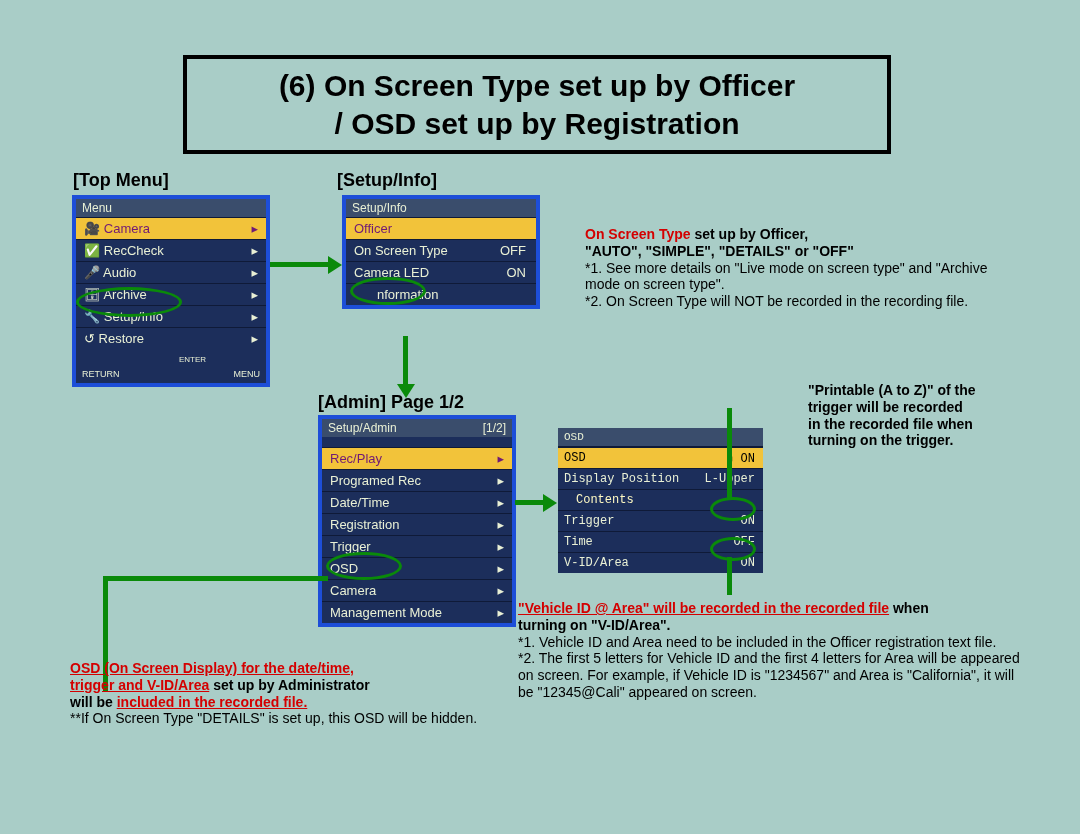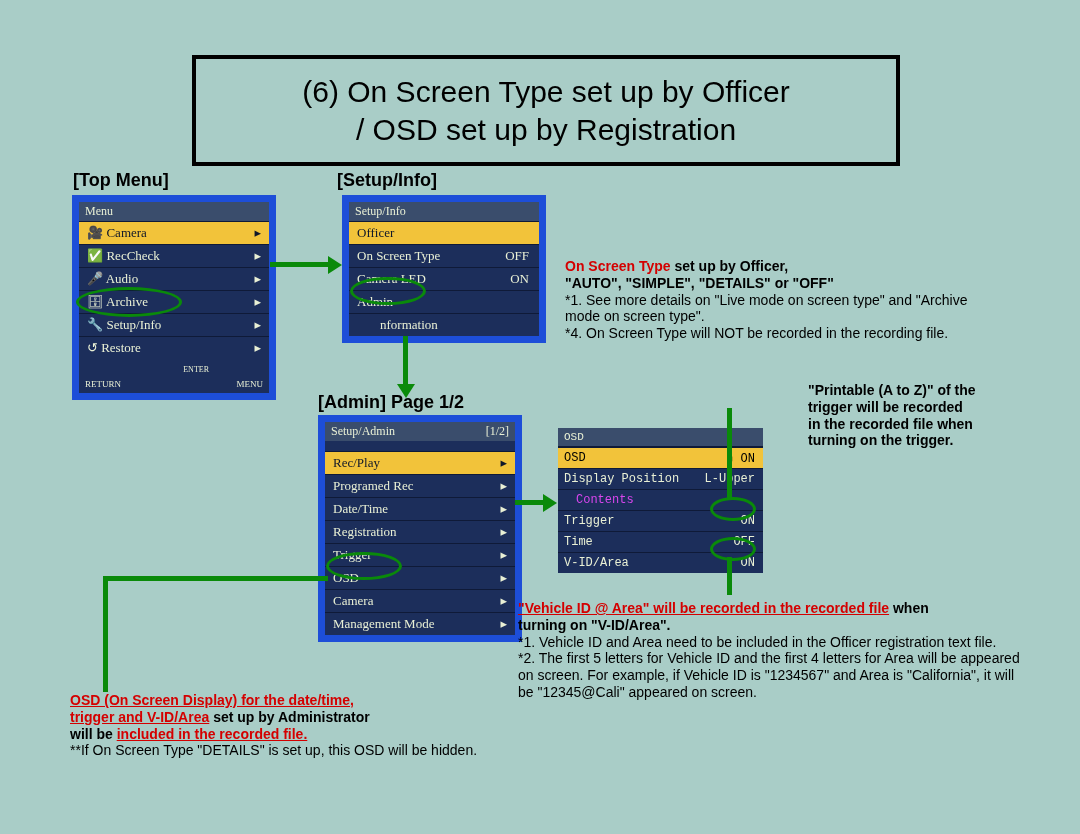--- a/index.html
+++ b/index.html
@@ -8,58 +8,58 @@
     background: #a9cdc7;
     width: 1080px;
     height: 834px;
     font-family: Arial, Helvetica, sans-serif;
     position: relative;
     overflow: hidden;
   }
   .page-title {
     position: absolute;
     top: 55px;
-    left: 192px;
+    left: 183px;
     width: 680px;
     border: 4px solid #000;
     background: #a9cdc7;
     text-align: center;
     font-size: 30px;
-    font-weight: normal;
+    font-weight: bold;
     line-height: 1.25;
-    padding: 14px 10px;
+    padding: 8px 10px;
   }
   .section-label {
     position: absolute;
     font-weight: bold;
     font-size: 18px;
     color: #000;
     text-align: right;
   }
   .panel {
     position: absolute;
     background: #1c2e5b;
     color: #e9f0d5;
-    font-family: Liberation Serif, serif;
+    font-family: Liberation Sans, sans-serif;
     font-size: 13px;
-    border: 7px solid #1d4ed8;
+    border: 4px solid #1d4ed8;
   }
   .panel .header {
     background: #3a4d6c;
     padding: 2px 6px;
     font-size: 12px;
   }
   .panel .item {
     padding: 3px 8px;
     border-top: 1px solid #0f1a38;
     position: relative;
   }
   .panel .item.sel {
     background: #f2c33a;
-    color: #0f172a;
+    color: #701a75;
   }
   .panel .item .val {
     position: absolute;
     right: 10px;
   }
   .panel .item .arrow {
     position: absolute;
     right: 8px;
   }
   .circle {
@@ -100,21 +100,21 @@
     position:absolute;
     background:#1c2e5b;
     color:#e9f0d5;
     font-family:"Courier New",monospace;
     font-size:12px;
   }
   .osd-panel .hdr{ padding:3px 6px; border-bottom:1px solid #0f1a38; background:#3a4d6c; font-size:11px;}
   .osd-panel .row{ padding:3px 6px; border-top:1px solid #0f1a38; position:relative;}
   .osd-panel .row .v{ position:absolute; right:8px;}
   .osd-panel .row.h{ background:#f2c33a; color:#000;}
-  .osd-panel .row.sub{ padding-left:18px; color:#d946ef;}
+  .osd-panel .row.sub{ padding-left:18px; color:#fef9c3;}
 </style>
 </head>
 <body>
 
 <div class="page-title">
   <div>(6) On Screen Type set up by Officer</div>
   <div>/ OSD set up by Registration</div>
 </div>
 
 <div class="section-label" style="top:170px; left:73px;">[Top Menu]</div>
@@ -134,21 +134,20 @@
     <span style="position:absolute;right:60px;top:6px;font-size:8px;">ENTER</span>
     <span>MENU</span>
   </div>
 </div>
 
 <div class="panel" style="top:195px; left:342px; width:190px;">
   <div class="header">Setup/Info</div>
   <div class="item sel">Officer</div>
   <div class="item"><span>On Screen Type</span><span class="val">OFF</span></div>
   <div class="item"><span>Camera LED</span><span class="val">ON</span></div>
-  <div class="item">Admin</div>
   <div class="item" style="padding-left:31px">nformation</div>
 </div>
 
 <div class="panel" style="top:415px; left:318px; width:190px;">
   <div class="header" style="position:relative"><span>Setup/Admin</span><span style="position:absolute;right:6px">[1/2]</span></div>
   <div style="height:10px"></div>
   <div class="item sel"><span>Rec/Play</span><span class="arrow">▸</span></div>
   <div class="item"><span>Programed Rec</span><span class="arrow">▸</span></div>
   <div class="item"><span>Date/Time</span><span class="arrow">▸</span></div>
   <div class="item"><span>Registration</span><span class="arrow">▸</span></div>
@@ -183,39 +182,39 @@
 <div class="arrow-line" style="top:500px; left:515px; width:30px; height:5px;"></div>
 <div class="arrow-head" style="top:494px; left:543px; border-left:14px solid #0a8a0a; border-top:9px solid transparent; border-bottom:9px solid transparent;"></div>
 
 <div class="arrow-line" style="top:408px; left:727px; width:5px; height:92px;"></div>
 
 <div class="arrow-line" style="top:557px; left:727px; width:5px; height:38px;"></div>
 
 <div class="arrow-line" style="top:576px; left:103px; width:5px; height:116px;"></div>
 <div class="arrow-line" style="top:576px; left:103px; width:225px; height:5px;"></div>
 
-<div class="note" style="top:226px; left:565px; width:430px;margin-top:32px;">
+<div class="note" style="top:226px; left:585px; width:430px;">
   <span class="red">On Screen Type</span><span> set up by Officer,</span><br>
   <span>"AUTO", "SIMPLE", "DETAILS" or "OFF"</span><br>
   <span class="finetext">*1. See more details on "Live mode on screen type" and "Archive mode on screen type".</span><br>
-  <span class="finetext">*4. On Screen Type will NOT be recorded in the recording file.</span>
+  <span class="finetext">*2. On Screen Type will NOT be recorded in the recording file.</span>
 </div>
 
 <div class="note" style="top:382px; left:808px; width:230px;">
   <span>"Printable (A to Z)" of the</span><br>
   <span>trigger will be recorded</span><br>
   <span>in the recorded file when</span><br>
   <span>turning on the trigger.</span>
 </div>
 
 <div class="note" style="top:600px; left:518px; width:510px;">
   <span class="ulred">"Vehicle ID @ Area" will be recorded in the recorded file</span><span> when</span><br>
   <span>turning on "V-ID/Area".</span><br>
   <span class="finetext">*1.  Vehicle ID and Area need to be included in the Officer registration text file.</span><br>
   <span class="finetext">*2.  The first 5 letters for Vehicle ID and the first 4 letters for Area will be appeared on screen.  For example, if Vehicle ID is "1234567" and Area is "California", it will be "12345@Cali" appeared on screen.</span>
 </div>
 
-<div class="note" style="top:692px; left:70px; width:440px;">
+<div class="note" style="top:660px; left:70px; width:440px;">
   <span class="ulred">OSD (On Screen Display) for the date/time,</span><br>
   <span class="ulred">trigger and V-ID/Area</span><span> set up by Administrator</span><br>
   <span>will be </span><span class="ulred">included in the recorded file.</span><br>
   <span class="finetext">**If On Screen Type "DETAILS" is set up, this OSD will be hidden.</span>
 </div>
 
 </body></html>

